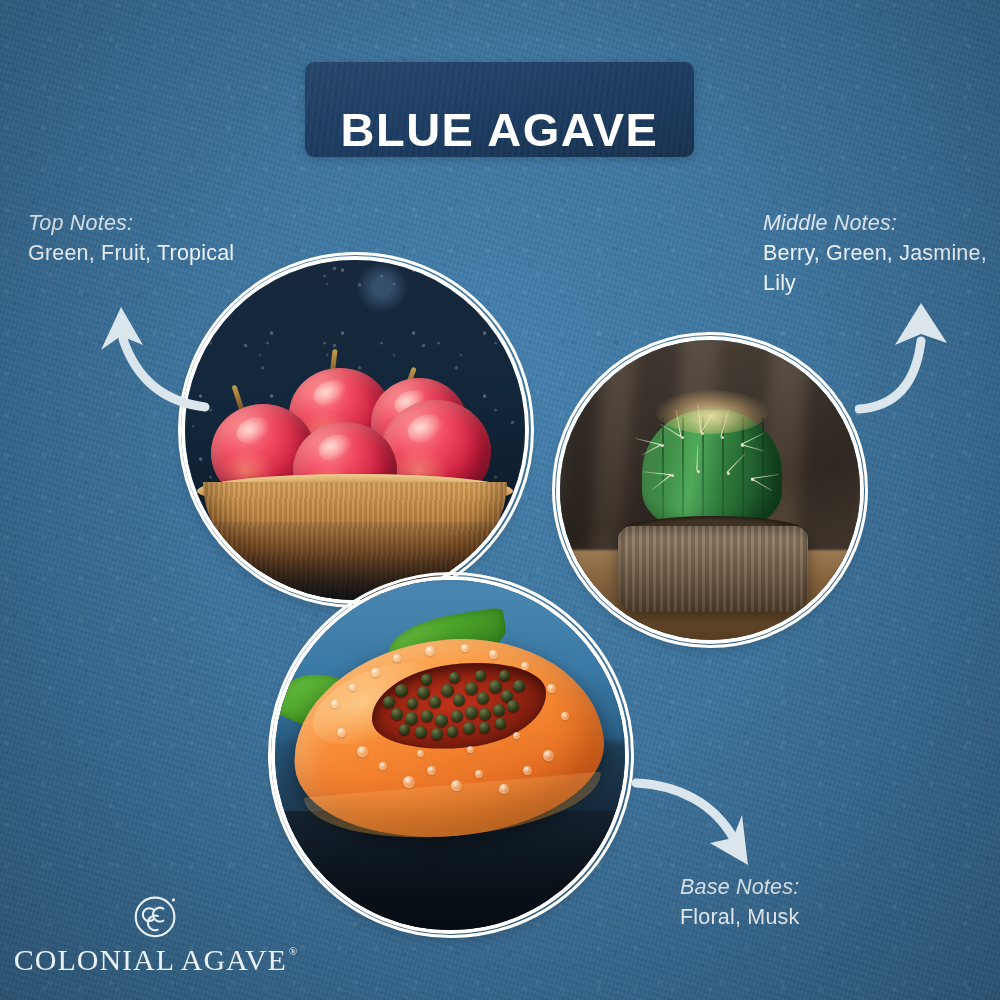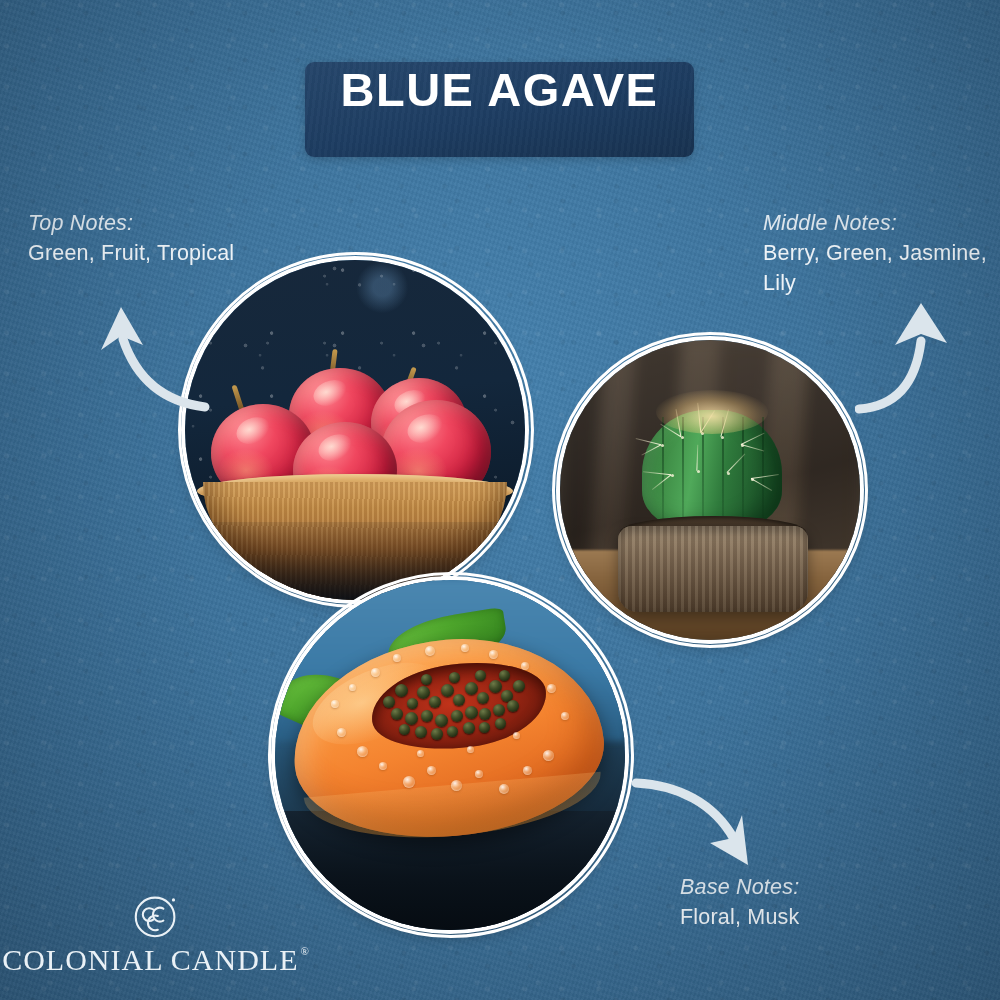--- a/index.html
+++ b/index.html
@@ -28,21 +28,21 @@
     position:absolute; inset:0;
     background:radial-gradient(ellipse at 50% 45%, rgba(0,0,0,0) 45%, rgba(0,0,0,.14) 100%);
     pointer-events:none;
   }
 
   
   #title-banner{
     position:absolute; left:305px; top:62px; width:389px; height:95px;
     background:linear-gradient(170deg,#27486e 0%,#1d3c61 55%,#17314f 100%);
     border-radius:9px;
-    display:flex; align-items:flex-start; justify-content:center;
+    display:flex; align-items:flex-end; justify-content:center;
     box-shadow:0 3px 10px rgba(0,0,0,.18);
   }
   #title-banner .sheen{
     position:absolute; inset:0; border-radius:9px;
     background:repeating-linear-gradient(97deg, rgba(255,255,255,.018) 0 3px, rgba(0,0,0,.018) 3px 6px);
     pointer-events:none;
   }
   #title-text{
     color:#fff; font-size:47px; font-weight:bold; letter-spacing:1.5px;
     white-space:nowrap; position:relative; z-index:2;
@@ -394,18 +394,18 @@
 
 <div id="logo">
   <svg id="logo-mark" viewBox="0 0 100 100">
     <circle cx="48" cy="52" r="42" fill="none" stroke="#eaf1f6" stroke-width="4.5"></circle>
     <path d="M44 36 A 14 14 0 1 0 44 58" fill="none" stroke="#eaf1f6" stroke-width="4.5" stroke-linecap="round"></path>
     <path d="M66 34 A 15 15 0 1 0 66 60" fill="none" stroke="#eaf1f6" stroke-width="4.5" stroke-linecap="round"></path>
     <path d="M54 50 A 16 16 0 1 0 54 80" fill="none" stroke="#eaf1f6" stroke-width="4.5" stroke-linecap="round"></path>
     <circle cx="88" cy="15" r="3.5" fill="#eaf1f6"></circle>
   </svg>
   <div id="logo-wordmark">
-    <span>COLONIAL CANDLE</span>
+    <span>COLONIAL AGAVE</span>
     <span class="reg">®</span>
   </div>
 </div>
 
 <div id="vignette"></div>
 
 </body></html>

